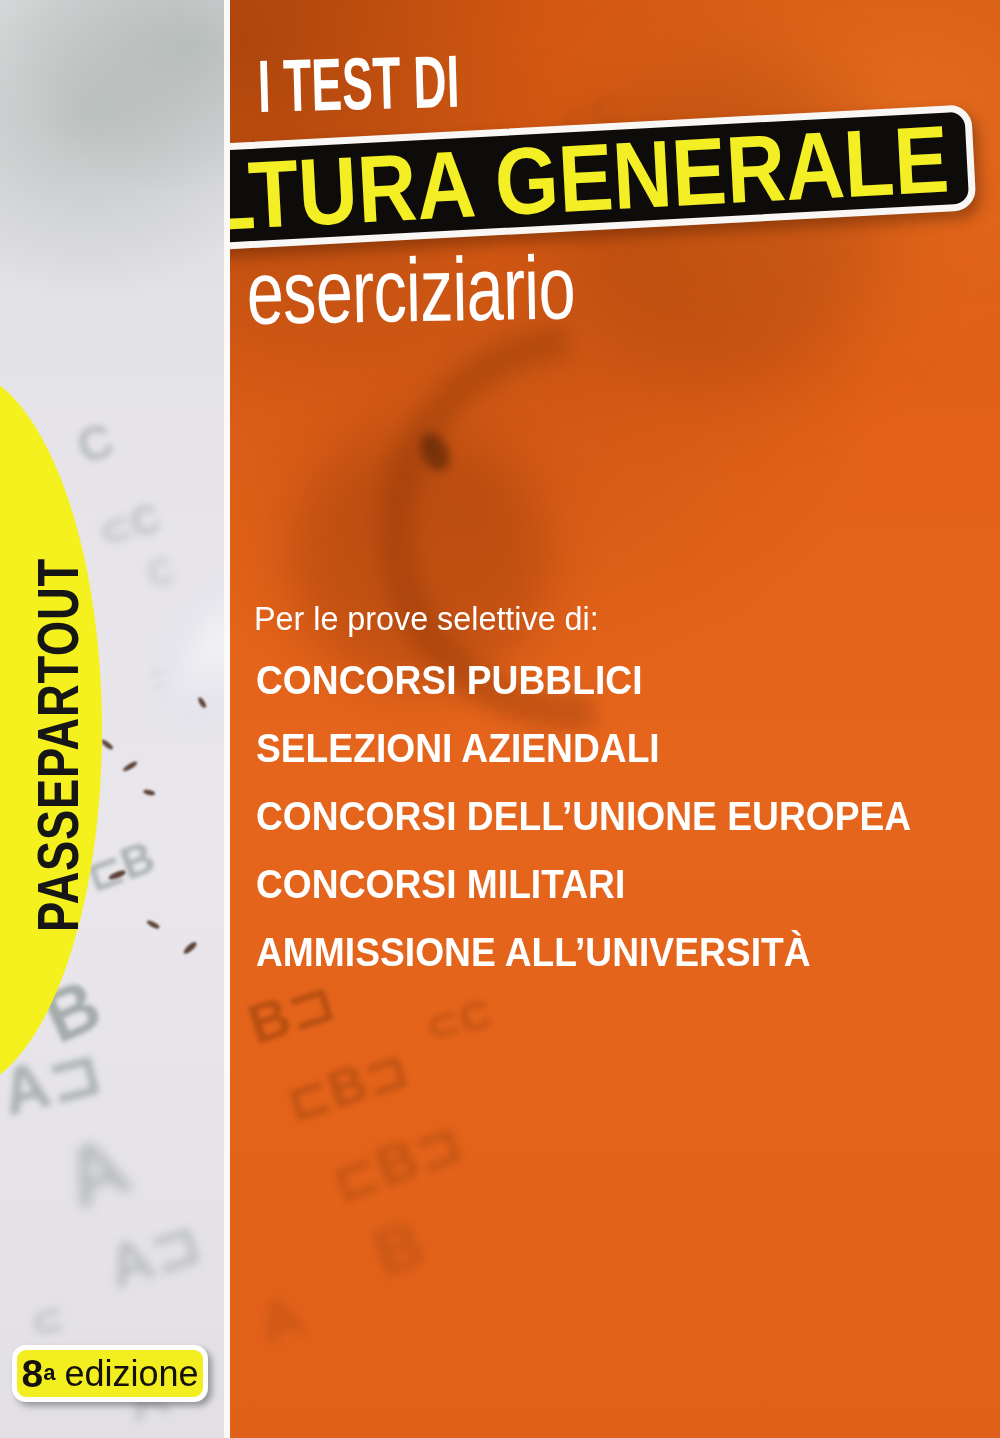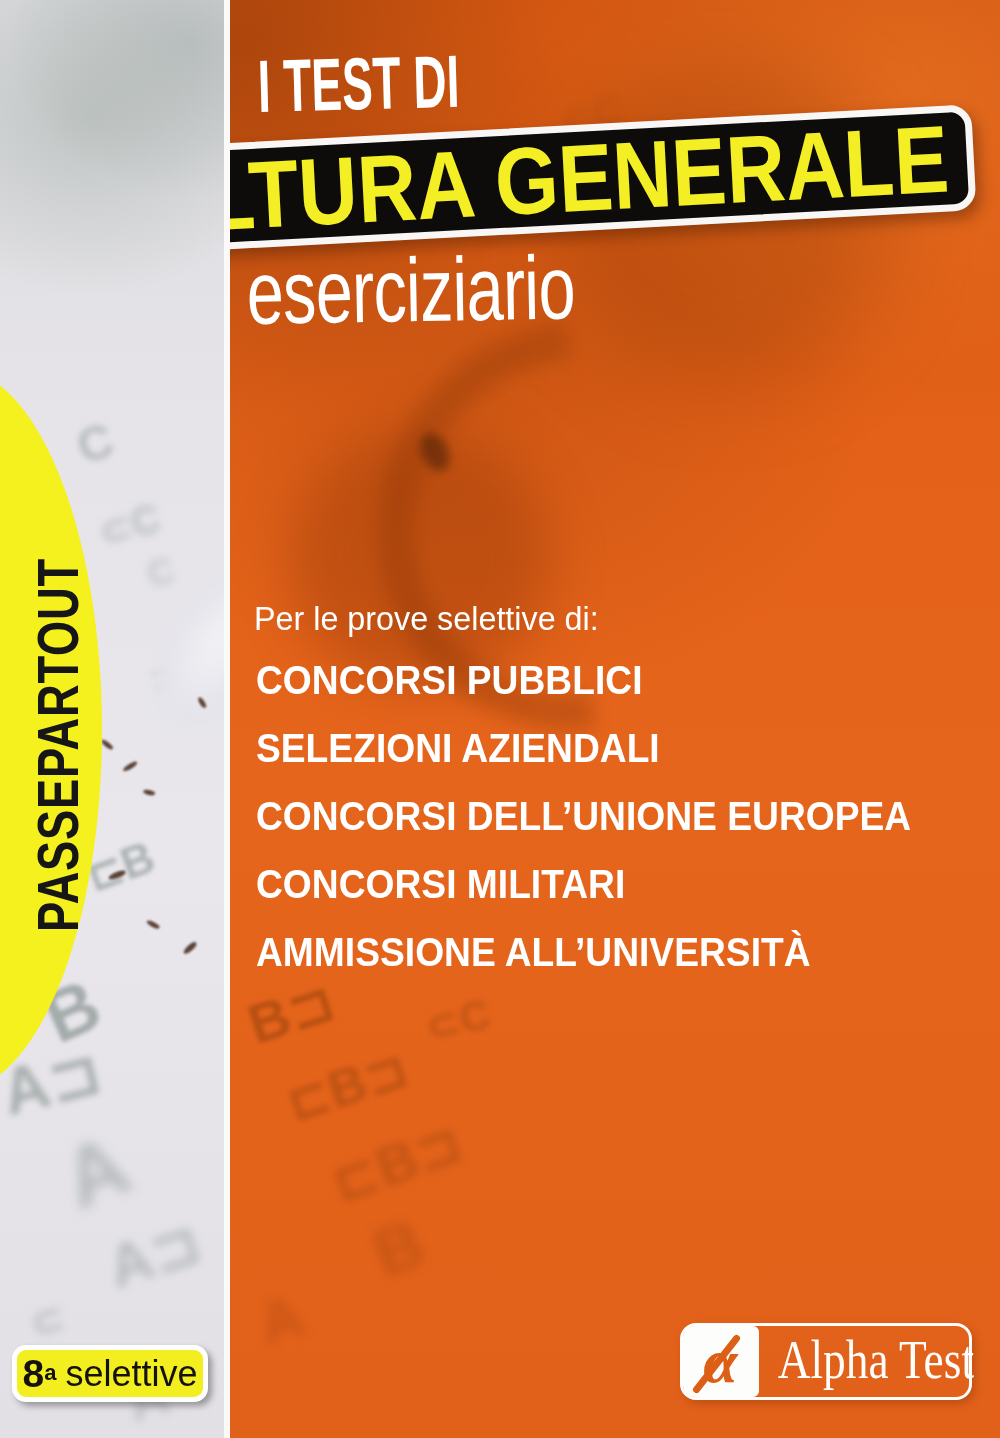--- a/index.html
+++ b/index.html
@@ -153,24 +153,17 @@
     <div class="aud a0">CONCORSI PUBBLICI</div>
     <div class="aud a1">SELEZIONI AZIENDALI</div>
     <div class="aud a2">CONCORSI DELL’UNIONE EUROPEA</div>
     <div class="aud a3">CONCORSI MILITARI</div>
     <div class="aud a4">AMMISSIONE ALL’UNIVERSITÀ</div>
   </div>
 
   <div class="edition-badge">
     <span class="num">8</span>
       <span class="ord">a</span>
-      <span class="lab">selettive</span>
+      <span class="lab">edizione</span>
   </div>
 
-  <div class="logo">
-    <div class="logo-icon">
-      <span class="logo-alpha">α</span>
-      <span class="logo-stroke"></span>
-    </div>
-    <div class="logo-name">Alpha Test</div>
-  </div>
 
 </div>
 
 </body></html>

